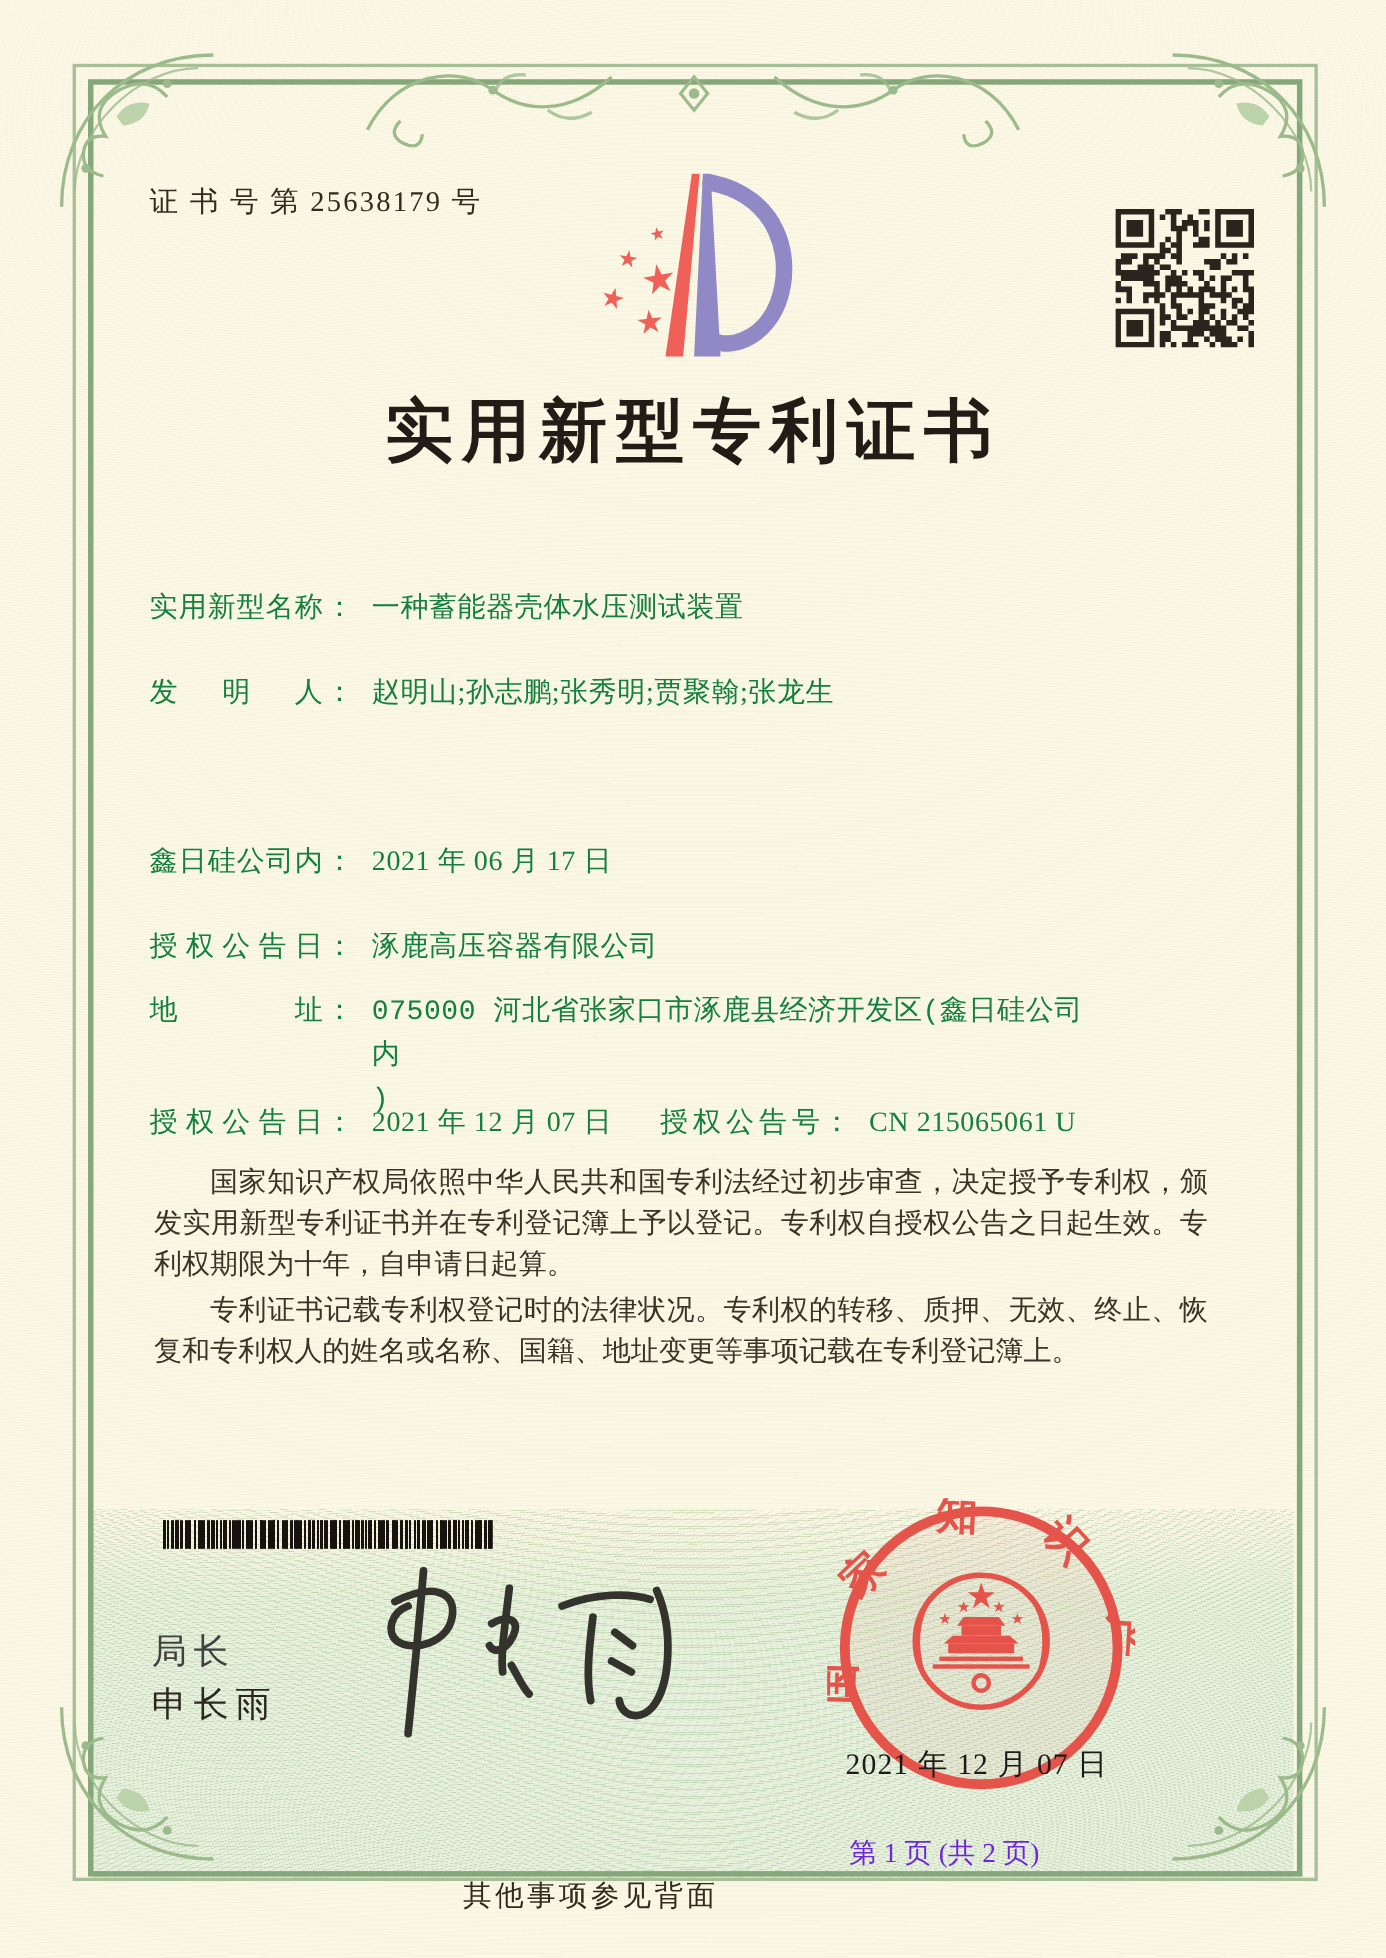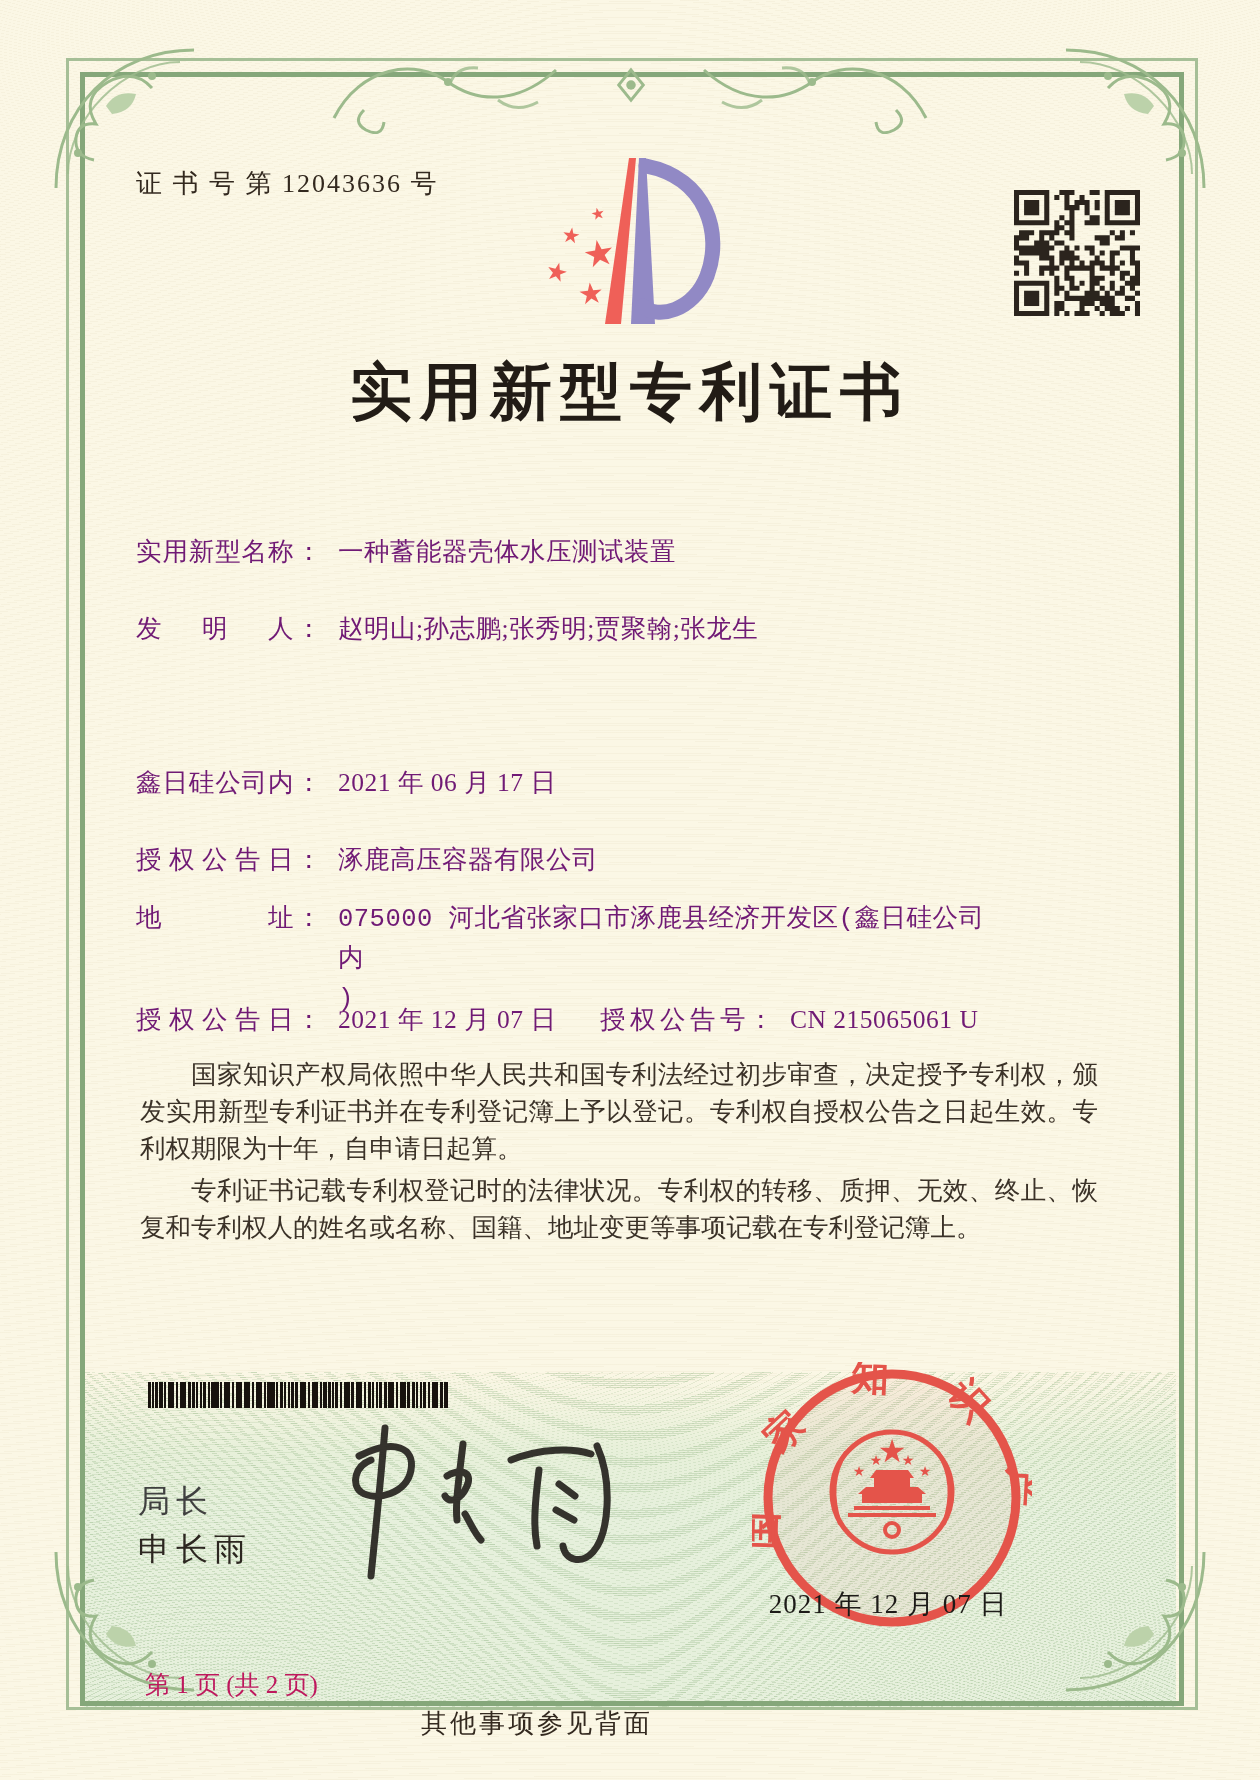--- a/index.html
+++ b/index.html
@@ -46,21 +46,21 @@
   .logo svg{position:absolute; left:0; top:0;}
   .logo .star{position:absolute; color:#ef6058; transform:translate(-50%,-50%); line-height:1;}
   .qr{left:1014px; top:190px; width:126px; height:126px;}
 
   .title{
     left:0; right:0; top:350px; text-align:center;
     font-size:62px; font-weight:bold; letter-spacing:8px; color:#221c16;
   }
 
   
-  .row{left:136px; font-size:25.5px; letter-spacing:0.5px; color:#701a75; white-space:nowrap;}
+  .row{left:136px; font-size:25.5px; letter-spacing:0.5px; color:#15803d; white-space:nowrap;}
   .lbl{display:inline-block; width:158px; text-align:justify; text-align-last:justify; vertical-align:top;}
   .colon{display:inline-block; margin-left:2px;}
   .val{display:inline-block; margin-left:16px;}
   .row-name{top:534px;}
   .row-inventor{top:611px;}
   .row-patentno{top:689px;}
   .row-filing{top:765px;}
   .row-patentee{top:842px;}
   .row-address{top:900px; white-space:normal;font-family:Liberation Mono, monospace;}
   .row-address .val{width:665px; line-height:40px; vertical-align:top;}
@@ -82,21 +82,21 @@
   }
 
   .signer-role{left:138px; top:1480px; font-size:32px; letter-spacing:6px; color:#404040;}
   .signer-name{left:138px; top:1528px; font-size:32px; letter-spacing:6px; color:#2c2620;}
   .signature{left:315px; top:1418px; width:300px; height:175px;}
 
   .seal{left:752px; top:1362px; width:280px; height:272px;}
   .seal-date{left:758px; top:1586px; width:260px; text-align:center;
     font-size:27px; letter-spacing:1px; color:#1d1b18; z-index:4;}
 
-  .page-info{left:145px; top:1668px; width:800px; text-align:left; font-size:25px; color:#be185d;}
+  .page-info{left:145px; top:1668px; width:800px; text-align:right; font-size:25px; color:#6d28d9;}
   .back-note{left:137px; top:1706px; width:800px; text-align:center; font-size:26px;
     letter-spacing:3px; color:#33291f;}
 </style>
 </head>
 <body>
 
 <div id="page">
 
   <div class="green-band"></div>
   <div class="frame-outer"></div>
@@ -173,21 +173,21 @@
       </g>
     </svg>
   </div>
   <div class="ornament knot">
     <svg width="38" height="38" viewBox="0 0 40 40">
       <path d="M20,4 L33,20 L20,36 L7,20 Z" fill="none" stroke="#9cba8c" stroke-width="3"></path>
       <circle cx="20" cy="20" r="5" fill="#9cba8c"></circle>
     </svg>
   </div>
 
-  <div class="z cert-no">证 书 号 第 12043636 号</div>
+  <div class="z cert-no">证 书 号 第 25638179 号</div>
 
   <div class="z logo">
     <svg width="230" height="180" viewBox="0 0 230 180">
       <path d="M114,10 L121,10 L106,176 L90,176 Z" fill="#ef6058"></path>
       <path d="M124,10 L131,10 L140,176 L116,176 Z" fill="#9189c5"></path>
       <path d="M131,18 C192,30 208,86 192,128 C178,163 142,172 128,158" stroke="#9189c5" stroke-width="15" fill="none" stroke-linecap="round"></path>
     </svg>
     <span class="star" style="left:83px; top:66px; font-size:16px; transform:translate(-50%,-50%) rotate(-12deg);">★</span>
     <span class="star" style="left:56px; top:88px; font-size:21px; transform:translate(-50%,-50%) rotate(8deg);">★</span>
     <span class="star" style="left:84px; top:106px; font-size:36px; transform:translate(-50%,-50%) rotate(-10deg);">★</span>

